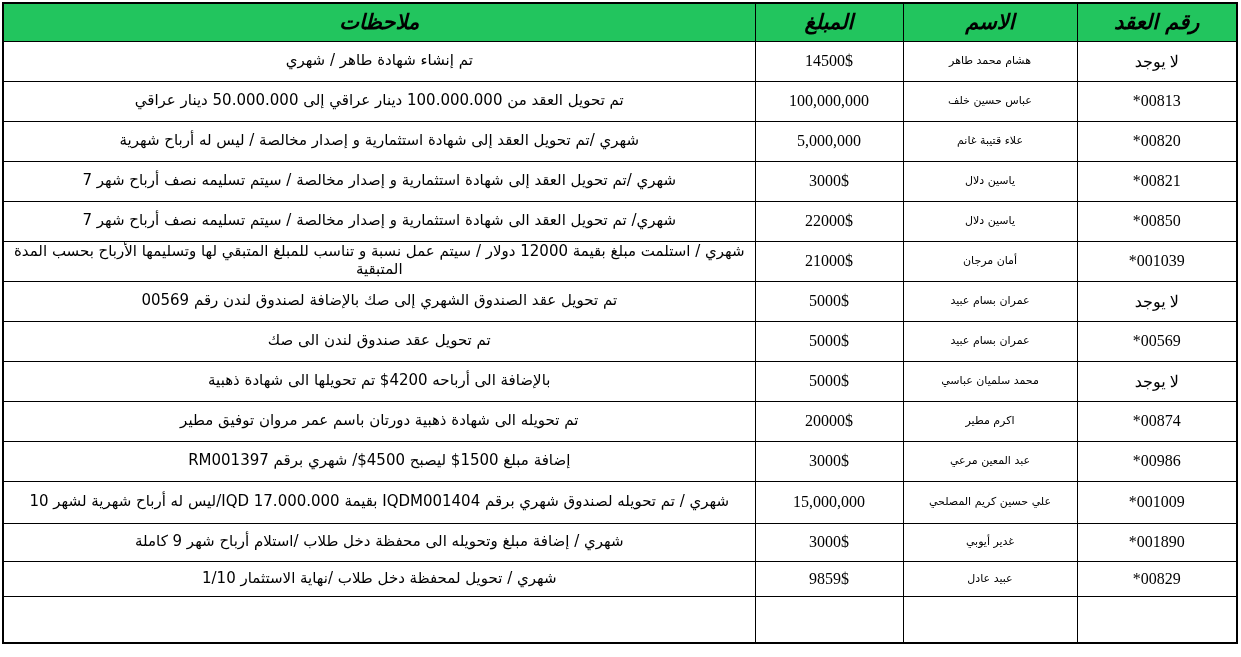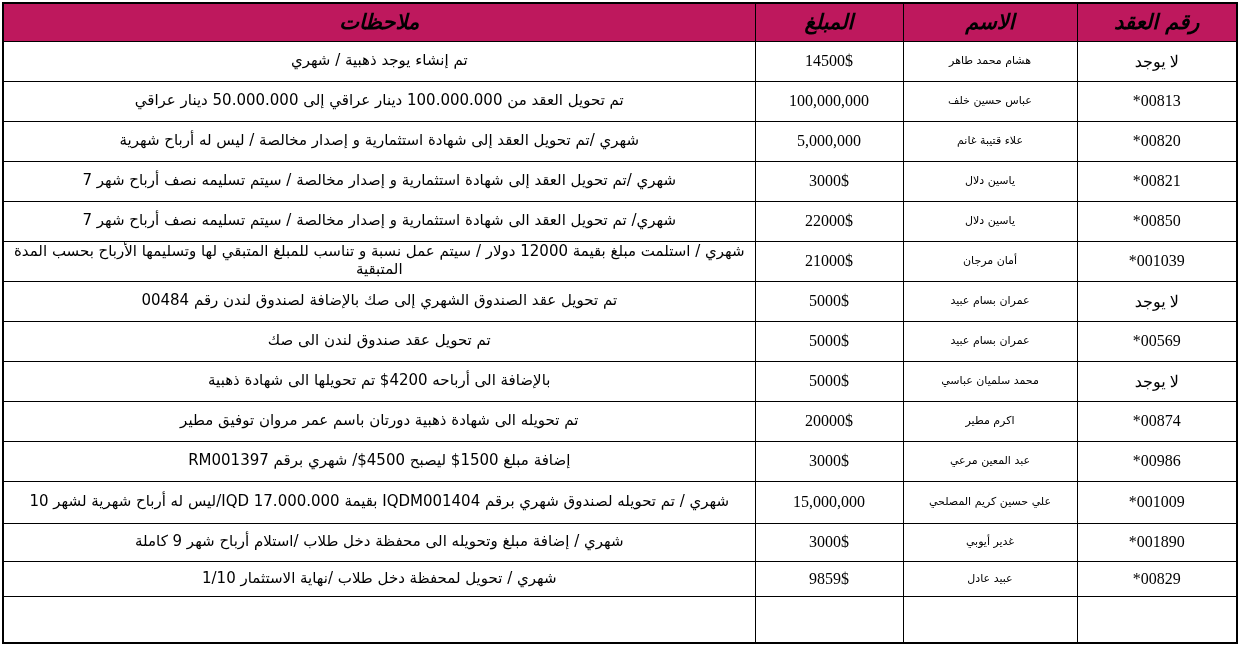--- a/index.html
+++ b/index.html
@@ -26,21 +26,21 @@
   th,td{
     border:1.5px solid #000;
     text-align:center;
     vertical-align:middle;
     padding:1px 6px;
     overflow:hidden;
     color:#000;
   }
   thead tr{height:38px;}
   thead th{
-    background:#be185d;
+    background:#22c55e;
     font-weight:bold;
     font-style:italic;
     font-size:21px;
   }
   tbody tr{height:40px;}
   tbody tr:nth-child(12){height:42px;}
   tbody tr:nth-child(13){height:38px;}
   tbody tr:nth-child(14){height:35px;}
   tbody tr:nth-child(15){height:47px;}
   td.name{font-size:11px;line-height:1.2;}
@@ -91,21 +91,21 @@
         <th>الاسم</th>
         <th>المبلغ</th>
         <th>ملاحظات</th>
       </tr>
     </thead>
     <tbody>
         <tr>
           <td class="num">لا يوجد</td>
           <td class="name">هشام محمد طاهر</td>
           <td class="num">14500$</td>
-          <td class="notes">تم إنشاء يوجد ذهبية / شهري</td>
+          <td class="notes">تم إنشاء شهادة طاهر / شهري</td>
         </tr>
         <tr>
           <td class="num">00813*</td>
           <td class="name">عباس حسين خلف</td>
           <td class="num">100,000,000</td>
           <td class="notes">تم تحويل العقد من 100.000.000 دينار عراقي إلى 50.000.000 دينار عراقي</td>
         </tr>
         <tr>
           <td class="num">00820*</td>
           <td class="name">علاء قتيبة غانم</td>
@@ -127,21 +127,21 @@
         <tr>
           <td class="num">001039*</td>
           <td class="name">أمان مرجان</td>
           <td class="num">21000$</td>
           <td class="notes">شهري / استلمت مبلغ بقيمة 12000 دولار / سيتم عمل نسبة و تناسب للمبلغ المتبقي لها وتسليمها الأرباح بحسب المدة المتبقية</td>
         </tr>
         <tr>
           <td class="num">لا يوجد</td>
           <td class="name">عمران بسام عبيد</td>
           <td class="num">5000$</td>
-          <td class="notes">تم تحويل عقد الصندوق الشهري إلى صك بالإضافة لصندوق لندن رقم 00484</td>
+          <td class="notes">تم تحويل عقد الصندوق الشهري إلى صك بالإضافة لصندوق لندن رقم 00569</td>
         </tr>
         <tr>
           <td class="num">00569*</td>
           <td class="name">عمران بسام عبيد</td>
           <td class="num">5000$</td>
           <td class="notes">تم تحويل عقد صندوق لندن الى صك</td>
         </tr>
         <tr>
           <td class="num">لا يوجد</td>
           <td class="name">محمد سلميان عباسي</td>

